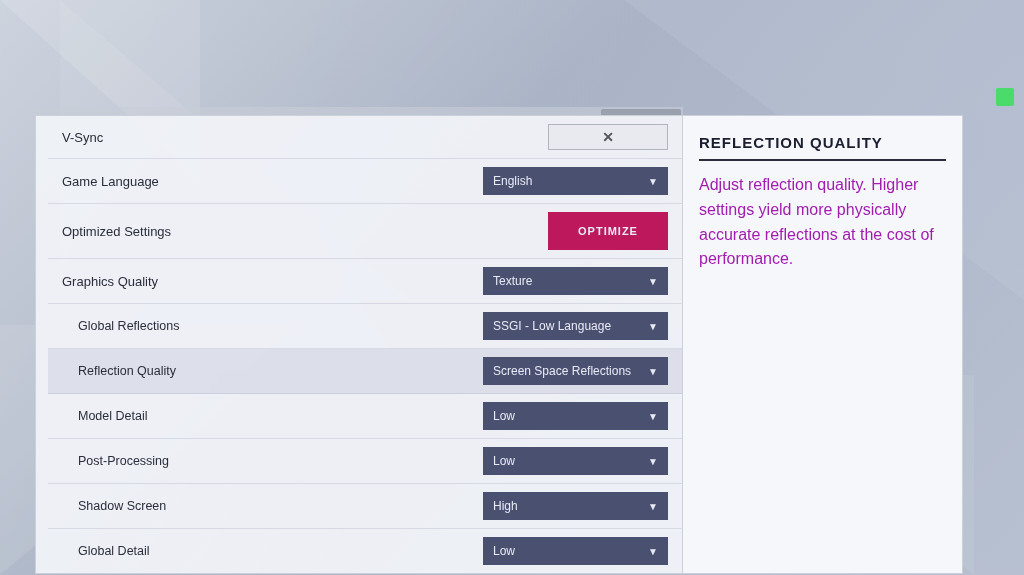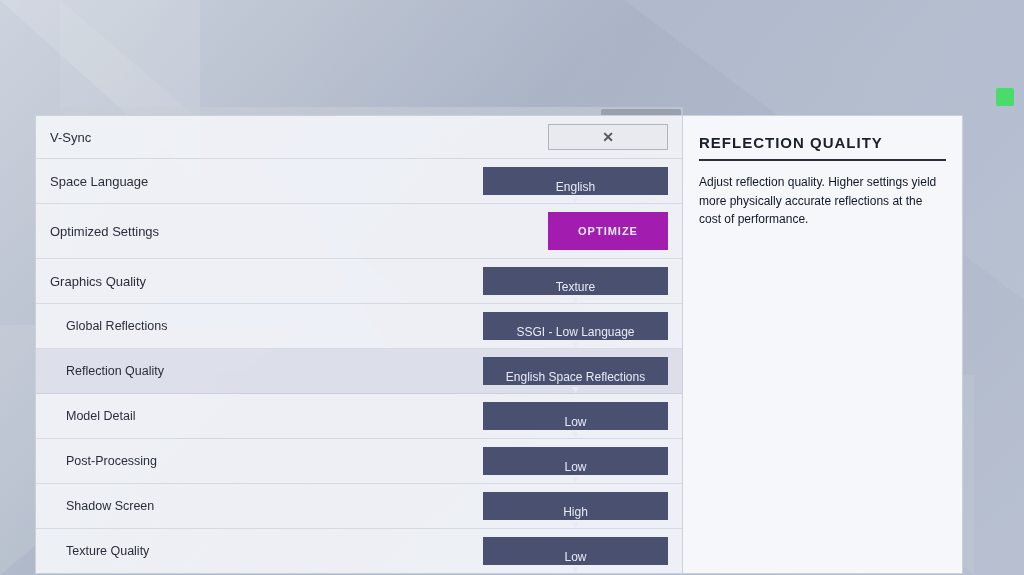--- a/index.html
+++ b/index.html
@@ -98,20 +98,21 @@
       border: 1px solid #ccd0da;
     }
 
     .setting-row {
       display: flex;
       align-items: center;
       justify-content: space-between;
       padding: 8px 14px;
       border-bottom: 1px solid rgba(180, 185, 200, 0.4);
       min-height: 38px;
+      margin-left: 12px;
     }
 
     .setting-row:last-child {
       border-bottom: none;
     }
 
     .setting-label {
       font-size: 13px;
       color: #2a2e3a;
       font-weight: 400;
@@ -139,41 +140,40 @@
 
     
     .dropdown {
       width: 185px;
       height: 28px;
       background: #4a5070;
       border: none;
       display: flex;
       align-items: center;
       justify-content: space-between;
-      padding: 13px 10px;
+      padding: 0 10px;
       cursor: pointer;
-      flex-direction: column;
     }
 
     .dropdown-text {
       font-size: 12px;
       color: #e8eaf5;
       font-weight: 400;
     }
 
     .dropdown-arrow {
       color: #e8eaf5;
       font-size: 10px;
     }
 
     
     .optimize-btn {
       width: 120px;
       height: 38px;
-      background: #a21caf;
+      background: #be185d;
       border: none;
       display: flex;
       align-items: center;
       justify-content: center;
       cursor: pointer;
       letter-spacing: 1px;
     }
 
     .optimize-btn-text {
       font-size: 11px;
@@ -211,22 +211,22 @@
       font-weight: bold;
       color: #1a1e2e;
       letter-spacing: 1px;
       text-transform: uppercase;
       margin-bottom: 12px;
       padding-bottom: 8px;
       border-bottom: 2px solid #2a2e3a;
     }
 
     .info-description {
-      font-size: 12px;
-      color: #0f172a;
+      font-size: 16px;
+      color: #a21caf;
       line-height: 1.55;
     }
 
     
     .status-indicator {
       position: absolute;
       top: 88px;
       right: 10px;
       width: 18px;
       height: 18px;
@@ -283,21 +283,21 @@
   <div class="settings-panel">
 
     <div class="setting-row">
       <span class="setting-label">V-Sync</span>
       <div class="vsync-btn">
         <span>✕</span>
       </div>
     </div>
 
     <div class="setting-row">
-      <span class="setting-label">Space Language</span>
+      <span class="setting-label">Game Language</span>
       <div class="dropdown">
         <span class="dropdown-text">English</span>
         <span class="dropdown-arrow">▼</span>
       </div>
     </div>
 
 
     <div class="setting-row">
       <span class="setting-label">Optimized Settings</span>
       <div class="optimize-btn">
@@ -317,21 +317,21 @@
       <span class="setting-label indented">Global Reflections</span>
       <div class="dropdown">
         <span class="dropdown-text">SSGI - Low Language</span>
         <span class="dropdown-arrow">▼</span>
       </div>
     </div>
 
     <div class="setting-row" style="background: rgba(100,110,150,0.12);">
       <span class="setting-label indented">Reflection Quality</span>
       <div class="dropdown">
-        <span class="dropdown-text">English Space Reflections</span>
+        <span class="dropdown-text">Screen Space Reflections</span>
         <span class="dropdown-arrow">▼</span>
       </div>
     </div>
 
     <div class="setting-row">
       <span class="setting-label indented">Model Detail</span>
       <div class="dropdown">
         <span class="dropdown-text">Low</span>
         <span class="dropdown-arrow">▼</span>
       </div>
@@ -347,21 +347,21 @@
 
     <div class="setting-row">
       <span class="setting-label indented">Shadow Screen</span>
       <div class="dropdown">
         <span class="dropdown-text">High</span>
         <span class="dropdown-arrow">▼</span>
       </div>
     </div>
 
     <div class="setting-row">
-      <span class="setting-label indented">Texture Quality</span>
+      <span class="setting-label indented">Global Detail</span>
       <div class="dropdown">
         <span class="dropdown-text">Low</span>
         <span class="dropdown-arrow">▼</span>
       </div>
     </div>
 
   </div>
 
   <div class="info-panel">
     <div class="info-title">REFLECTION QUALITY</div>

